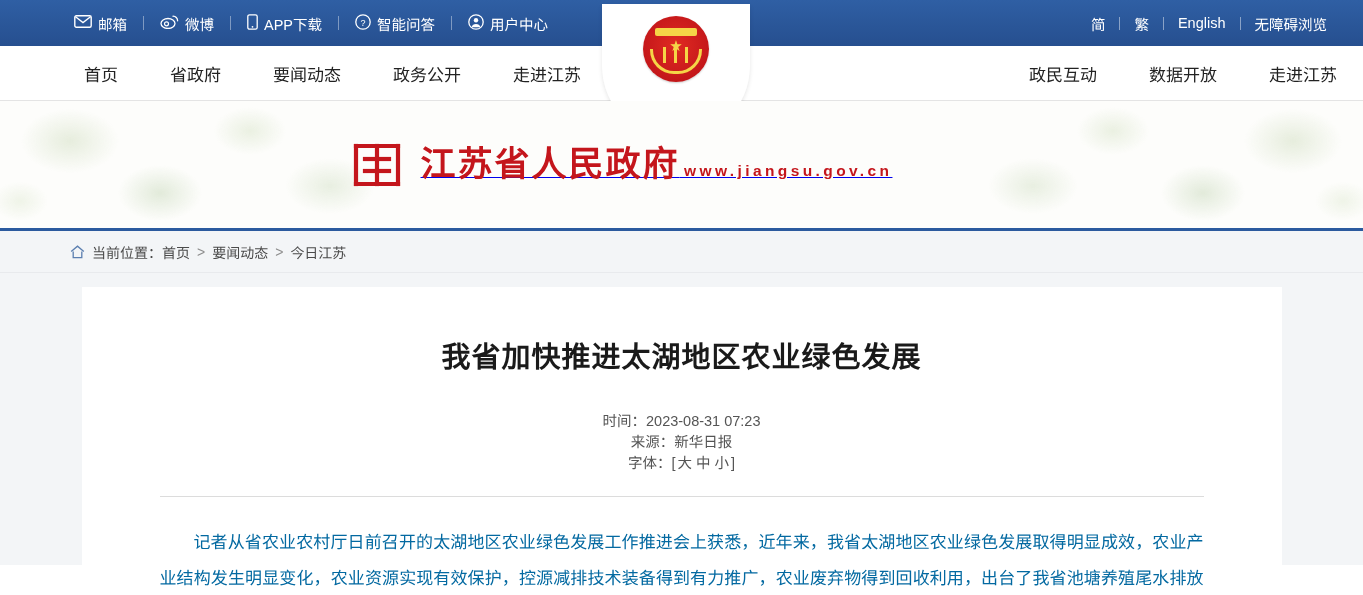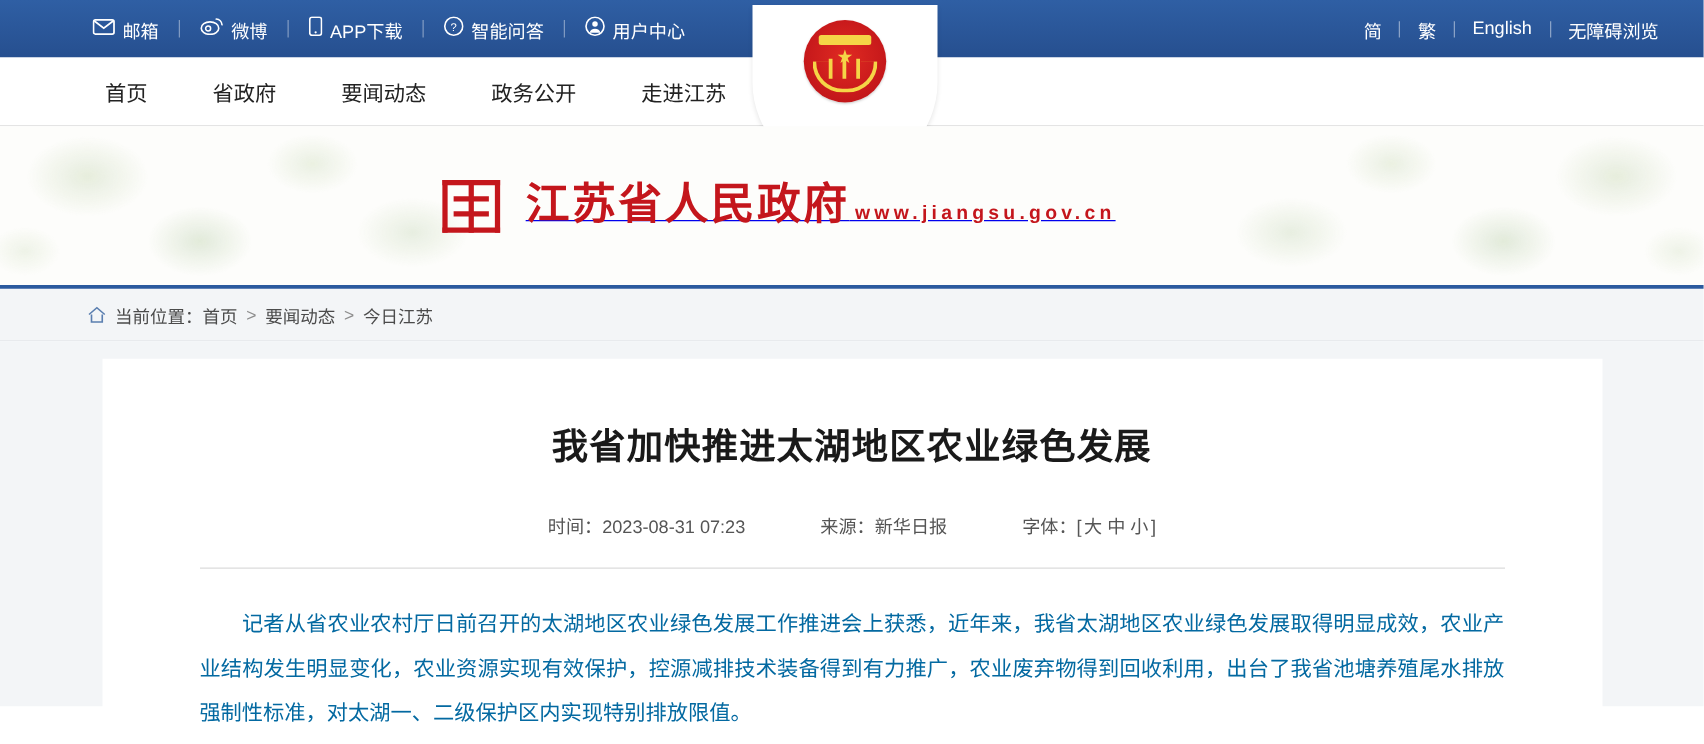--- a/index.html
+++ b/index.html
@@ -257,27 +257,27 @@
     text-align: center;
     font-size: 29px;
     color: #1a1a1a;
     font-weight: bold;
     letter-spacing: 1px;
     margin: 0 0 34px 0;
     font-family: "DejaVu Sans", "Liberation Sans", sans-serif;
   }
   .article-meta {
     display: flex;
-    justify-content: center;
-    align-items: center;
-    gap: 60px;
+    justify-content: space-between;
+    align-items: center;
     font-size: 14.5px;
     color: #555555;
     padding-bottom: 24px;
     border-bottom: 1px solid #dcdcdc;
+    flex-direction: column;
   }
   .meta-item { white-space: nowrap; }
   .fs-link { color: #555; text-decoration: none; margin: 0 2px; }
   .article-text {
     margin-top: 28px;
     font-size: 17px;
     line-height: 2.1;
     color: #0369a1;
     text-align: justify;
     text-indent: 2em;
@@ -371,20 +371,25 @@
     <div class="emblem-shield">
       <div class="emblem-circle">
         <span class="emblem-star">★</span>
         <span class="emblem-bars"></span>
       </div>
     </div>
   </div>
 
   <div class="nav-spacer"></div>
 
+  <div class="nav-group nav-right">
+    <a class="nav-item" href="#">政民互动</a>
+    <a class="nav-item" href="#">数据开放</a>
+    <a class="nav-item" href="#">走进江苏</a>
+  </div>
 </div>
 
 <div class="banner">
   <div class="banner-bg-left"></div>
   <div class="banner-bg-right"></div>
 
   <div class="banner-inner">
     <a class="logo-block" href="#">
       <span class="logo-mark">
         <svg width="52" height="52" viewBox="0 0 52 52">

